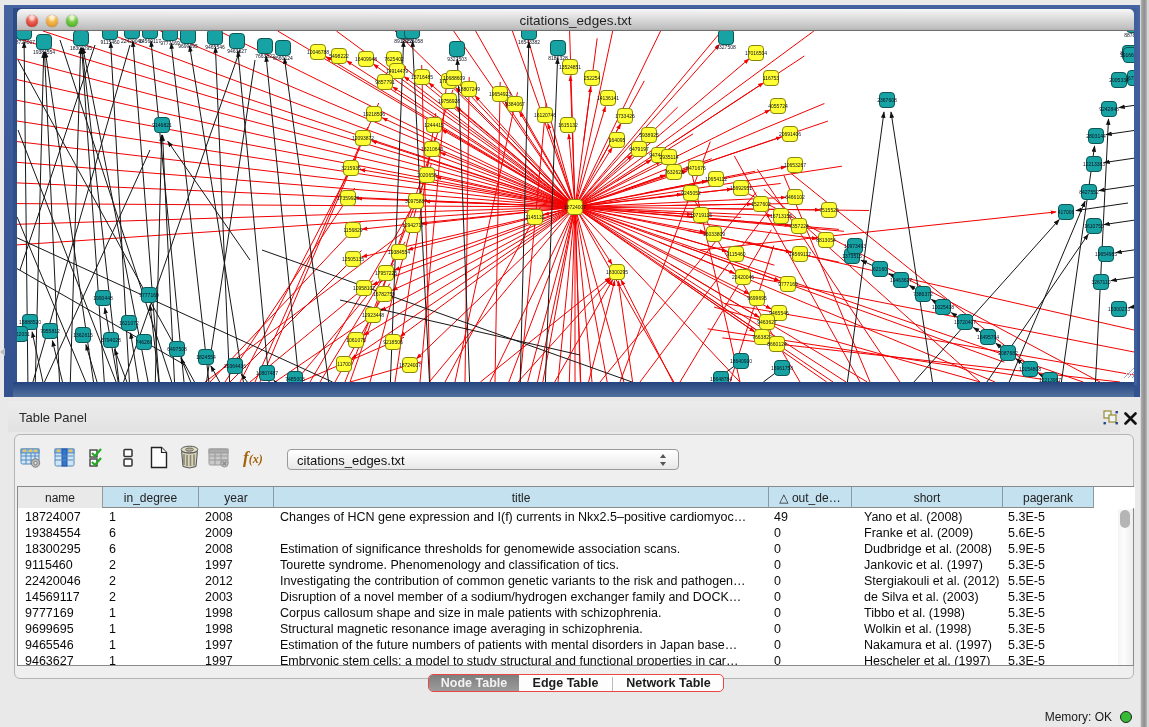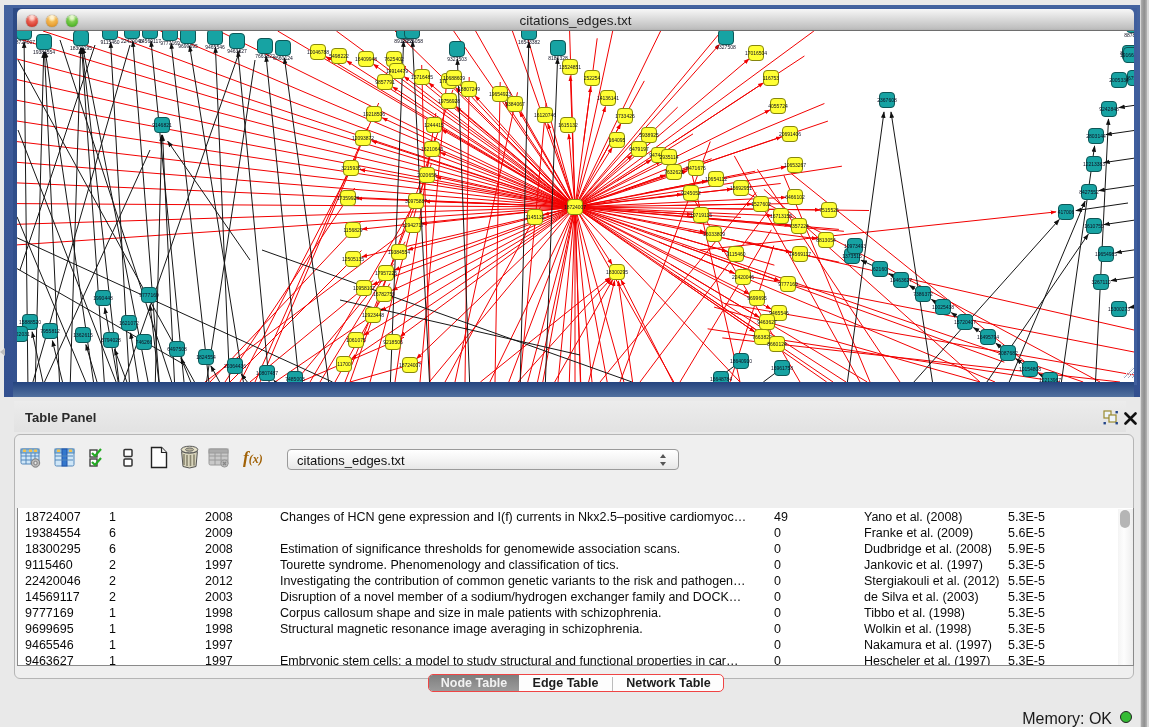--- a/index.html
+++ b/index.html
@@ -25,22 +25,22 @@
   font-size:13.5px;font-weight:normal;color:#1e1e1e}
 .tl{position:absolute;top:6px;width:12px;height:12px;border-radius:50%}
 #tlr{left:9px;background:radial-gradient(circle at 50% 22%,#ffd5cd 0 12%,rgba(255,255,255,0) 38%),radial-gradient(circle at 50% 35%,#f07a6c 15%,#dd4537 60%,#a82c20);box-shadow:inset 0 1px 1px rgba(255,255,255,.5),0 0 1px #70190f}
 #tly{left:29px;background:radial-gradient(circle at 50% 22%,#fff3cf 0 12%,rgba(255,255,255,0) 38%),radial-gradient(circle at 50% 35%,#f6c45e 15%,#eba43a 60%,#b5770f);box-shadow:inset 0 1px 1px rgba(255,255,255,.5),0 0 1px #7a540a}
 #tlg{left:49px;background:radial-gradient(circle at 50% 22%,#e4f7c8 0 12%,rgba(255,255,255,0) 38%),radial-gradient(circle at 50% 35%,#8fd35f 15%,#5cbd33 60%,#38881d);box-shadow:inset 0 1px 1px rgba(255,255,255,.5),0 0 1px #255f0e}
 svg .re{stroke:#f20000;stroke-width:1}
 svg .be{stroke:#161616;stroke-width:1}
 svg .nl{font-family:"Liberation Sans",sans-serif;font-size:5px;fill:#101022;text-anchor:middle}
 #grip{position:absolute;left:1122px;top:366px}
 
-#tpbar{position:absolute;left:14px;top:401px;width:1112px;height:31px;
-  background:linear-gradient(180deg,#ececec,#e2e2e2);font-weight:bold;}
+#tpbar{position:absolute;left:8px;top:401px;width:1112px;height:31px;
+  background:linear-gradient(180deg,#ececec,#e2e2e2);}
 #tpbar .t{position:absolute;left:11px;top:9px;font-size:13px;color:#2a2a2a}
 #floatic{position:absolute;left:1103px;top:410px}
 #closeic{position:absolute;left:1124px;top:412px}
 #panel{position:absolute;left:14px;top:434px;width:1120px;height:245px;
   background:#efefef;border:1px solid #b5b5b5;border-radius:6px;}
 .tbi{position:absolute}
 #combo{position:absolute;left:287px;top:449px;width:392px;height:21px;background:linear-gradient(180deg,#ffffff,#f2f2f2 60%,#e7e7e7);
   border:1px solid #9a9a9a;border-radius:4px;font-size:13px;color:#111}
 #combo span{position:absolute;left:9px;top:3px}
 
@@ -73,21 +73,21 @@
 #vsb .th{position:absolute;left:2px;top:1px;width:10px;height:18px;border-radius:5px;background:#b5b5b5}
 
 #tabs{position:absolute;left:428px;top:674px;width:296px;height:18px;border:1px solid #ef4444;
   border-radius:5px;background:#fdfdfd;font-size:12.5px;font-weight:bold;color:#1c1c1c;overflow:hidden}
 #tabs .seg{position:absolute;top:0;height:18px;line-height:17px;text-align:center}
 #tabs .s0{left:0;width:90px;background:linear-gradient(180deg,#7e7e7e,#8f8f8f 50%,#9d9d9d);color:#f2f2f2}
 #tabs .s1{left:90px;width:93px}
 #tabs .s2{left:183px;width:113px}
 #tabs .d1{position:absolute;left:183px;top:2px;height:14px;width:1px;background:#bbb}
 
-#mem{position:absolute;left:0;top:708px;width:1140px;height:19px;font-size:16px;color:#1a1a1a}
+#mem{position:absolute;left:0;top:708px;width:1140px;height:19px;font-size:12px;color:#1a1a1a}
 #mem .t{position:absolute;right:28px;top:2px}
 #mem .dot{position:absolute;right:8px;top:3px;width:12px;height:12px;border-radius:50%;
   background:#35bb35;border:1px solid #222}
 #lmark{position:absolute;left:0px;top:348px;width:0;height:0;
   border-top:4px solid transparent;border-bottom:4px solid transparent;border-right:5px solid #bdbdbd}
 </style></head>
 <body>
 <div id="stage">
  <div id="frame">
       <div class="inshadow"></div>
@@ -1003,20 +1003,30 @@
 <div class="tbi" style="left:243px;top:448px;font-family:'Liberation Serif',serif;font-style:italic;font-weight:bold;font-size:17px;color:#a16207">f<span style="font-size:12px">(x)</span></div>
 
 <div id="combo">
  <span>citations_edges.txt</span>
  <svg width="16" height="18" viewBox="0 0 16 18" style="position:absolute;right:7px;top:1px">
   <path d="M8 3 L11 7 L5 7 z" fill="#555"></path>
         <path d="M8 15 L11 11 L5 11 z" fill="#555"></path>
  </svg>
 </div>
 
+ <div id="thead">
+   <div class="h h0">name</div>
+      <div class="h h1">in_degree</div>
+      <div class="h h2">year</div>
+   <div class="h h3">title</div>
+      <div class="h h4">△ out_de…</div>
+      <div class="h h5">short</div>
+   <div class="h h6">pagerank</div>
+      <div class="h hx"></div>
+ </div>
  <div id="tbody">
  <div class="trow" style="top:1px">
         <span class="c0">18724007</span>
         <span class="c1">1</span>
         <span class="c2">2008</span>
         <span class="c3">Changes of HCN gene expression and I(f) currents in Nkx2.5–positive cardiomyoc…</span>
         <span class="c4">49</span>
         <span class="c5">Yano et al. (2008)</span>
         <span class="c6">5.3E-5</span>
       </div>
@@ -1079,20 +1089,21 @@
         <span class="c2">1998</span>
         <span class="c3">Structural magnetic resonance image averaging in schizophrenia.</span>
         <span class="c4">0</span>
         <span class="c5">Wolkin et al. (1998)</span>
         <span class="c6">5.3E-5</span>
       </div>
 <div class="trow" style="top:129px">
         <span class="c0">9465546</span>
         <span class="c1">1</span>
         <span class="c2">1997</span>
+        <span class="c3">Estimation of the future numbers of patients with mental disorders in Japan base…</span>
         <span class="c4">0</span>
         <span class="c5">Nakamura et al. (1997)</span>
         <span class="c6">5.3E-5</span>
       </div>
 <div class="trow" style="top:145px">
         <span class="c0">9463627</span>
         <span class="c1">1</span>
         <span class="c2">1997</span>
         <span class="c3">Embryonic stem cells: a model to study structural and functional properties in car…</span>
         <span class="c4">0</span>

